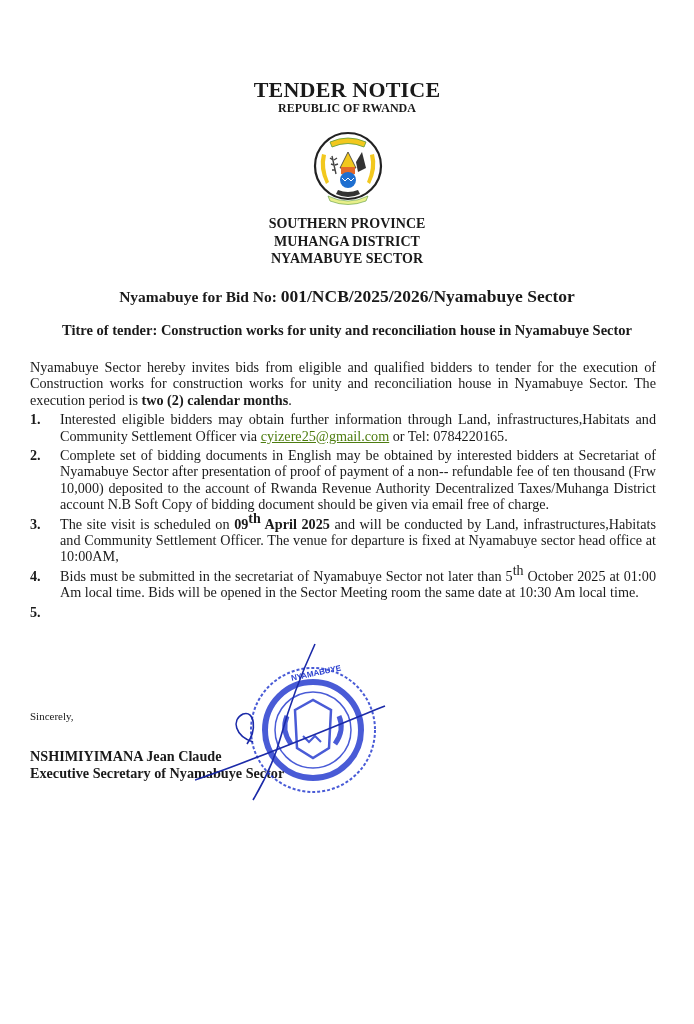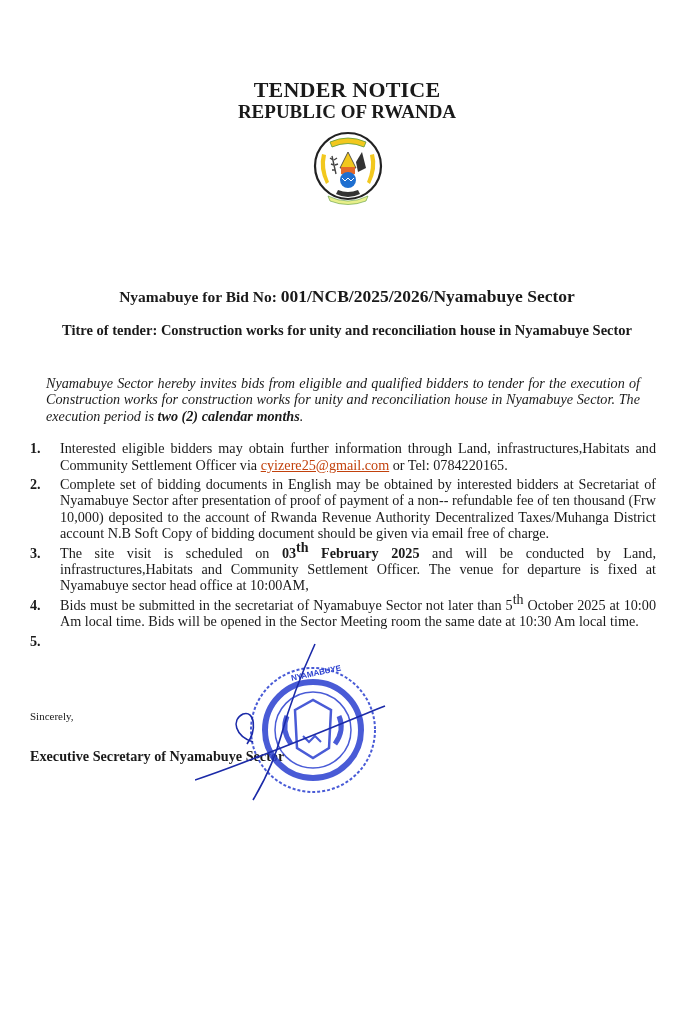--- a/index.html
+++ b/index.html
@@ -4,35 +4,35 @@
   <style>
     html, body { margin: 0; padding: 0; background: #ffffff; }
     body {
       width: 694px; height: 1024px; position: relative; overflow: hidden;
       font-family: "Liberation Serif", "DejaVu Serif", serif;
       color: #1a1a1a;
     }
     .page { position: absolute; left: 0; top: 0; width: 694px; height: 920px; }
     .center { position: absolute; left: 0; width: 694px; text-align: center; font-weight: bold; }
     .title { top: 77px; font-size: 22px; letter-spacing: 0.2px; }
-    .republic { top: 101px; font-size: 19px; }
+    .republic { top: 101px; font-size: 12px; }
     .emblem { position: absolute; left: 300px; top: 128px; width: 96px; height: 80px; }
     .prov { top: 215px; font-size: 14px; line-height: 17.5px; }
     .bidno { top: 286px; font-size: 15.5px; }
     .bidno .num { font-size: 17.5px; }
     .tendertitle { top: 322px; font-size: 14.5px; line-height: 16.5px; padding: 0 60px; box-sizing: border-box; }
     .body-text {
       position: absolute; left: 30px; width: 626px; top: 359px;
       font-size: 14.2px; line-height: 16.4px; text-align: justify;
     }
-    .body-text p { margin: 16px; font-style: italic; }
+    .body-text p { margin: 0; }
     ol.items { margin: 0; padding: 0; list-style: none; }
     ol.items li { position: relative; padding-left: 30px; margin-top: 3px; text-align: justify; }
     ol.items li .n { position: absolute; left: 0; top: 0; font-weight: bold; }
-    a.email { color: #c2410c; text-decoration: underline; }
+    a.email { color: #4d7c0f; text-decoration: underline; }
     sup { font-size: 14px; line-height: 0; }
     .sinc { position: absolute; left: 30px; top: 710px; font-size: 11px; }
     .signame { position: absolute; left: 30px; top: 748px; font-size: 14.2px; font-weight: bold; line-height: 17px; }
     .stamp { position: absolute; left: 195px; top: 640px; width: 200px; height: 170px; pointer-events: none; }
   </style>
 </head>
 <body>
 
 <div class="page">
 
@@ -47,20 +47,25 @@
     <path d="M32 28 L36 46 M33 32 l-3 -2 M34 37 l-3 -1 M35 42 l-3 0 M34 32 l3 -2 M35 37 l3 -1" stroke="#444" stroke-width="1.4" fill="none"></path>
     <path d="M62 24 L66 40 L58 44 L56 34 Z" fill="#333"></path>
     <path d="M40 40 L48 24 L56 40 Z" fill="#f2c81e" stroke="#333" stroke-width="0.8"></path>
     <rect x="41" y="39" width="14" height="7" fill="#e46a2a"></rect>
     <circle cx="48" cy="52" r="8" fill="#1f6fd0"></circle>
     <path d="M42 50 l3 3 l3 -3 l3 3 l3 -3" stroke="#fff" stroke-width="1" fill="none"></path>
     <path d="M36 66 Q48 72 60 66 L58 62 Q48 66 38 62 Z" fill="#333"></path>
     <path d="M28 68 Q48 78 68 68 L66 73 Q48 80 30 73 Z" fill="#e8ef8a" stroke="#5a9a3a" stroke-width="0.6"></path>
   </svg>
 
+  <div class="center prov">
+    <div>SOUTHERN PROVINCE</div>
+    <div>MUHANGA DISTRICT</div>
+    <div>NYAMABUYE SECTOR</div>
+  </div>
 
   <div class="center bidno">
     <span>Nyamabuye for Bid No: </span><span class="num">001/NCB/2025/2026/Nyamabuye Sector</span>
   </div>
 
   <div class="center tendertitle">Titre of tender: Construction works for unity and reconciliation house in Nyamabuye Sector</div>
 
   <div class="body-text">
     <p>
       <span>Nyamabuye Sector hereby invites bids from eligible and qualified bidders to tender for the execution of Construction works for construction works for unity and reconciliation house in Nyamabuye Sector. The execution period is </span><b>two (2) calendar months</b><span>.</span>
@@ -69,34 +74,35 @@
       <li>
         <span class="n">1.</span>
         <span>Interested eligible bidders may obtain further information through Land, infrastructures,Habitats and Community Settlement Officer via </span><a class="email">cyizere25@gmail.com</a><span> or Tel: 0784220165.</span>
       </li>
       <li>
         <span class="n">2.</span>
         <span>Complete set of bidding documents in English may be obtained by interested bidders at Secretariat of Nyamabuye Sector after presentation of proof of payment of a non-- refundable fee of ten thousand (Frw 10,000) deposited to the account of Rwanda Revenue Authority Decentralized Taxes/Muhanga District account  N.B Soft Copy of bidding document should be given via email free of charge.</span>
       </li>
       <li>
         <span class="n">3.</span>
-        <span>The site visit is scheduled on </span><b><span>03</span><sup>th</sup><span> February 2025</span></b><span> and will be conducted by Land, infrastructures,Habitats and Community Settlement Officer. The venue for departure is fixed at Nyamabuye sector head office at 10:00AM,</span>
+        <span>The site visit is scheduled on </span><b><span>09</span><sup>th</sup><span> April 2025</span></b><span> and will be conducted by Land, infrastructures,Habitats and Community Settlement Officer. The venue for departure is fixed at Nyamabuye sector head office at 10:00AM,</span>
       </li>
       <li>
         <span class="n">4.</span>
-        <span>Bids must be submitted in the secretariat of Nyamabuye Sector not later than 5</span><sup>th</sup><span> October 2025 at 10:00 Am local time. Bids will be opened in the Sector Meeting room the same date at 10:30 Am local time.</span>
+        <span>Bids must be submitted in the secretariat of Nyamabuye Sector not later than 5</span><sup>th</sup><span> October 2025 at 01:00 Am local time. Bids will be opened in the Sector Meeting room the same date at 10:30 Am local time.</span>
       </li>
       <li>
         <span class="n">5.</span>
       </li>
     </ol>
   </div>
 
   <div class="sinc">Sincerely,</div>
   <div class="signame">
+    <div>NSHIMIYIMANA Jean Claude</div>
     <div>Executive Secretary of Nyamabuye Sector</div>
   </div>
 
   <svg class="stamp" viewBox="0 0 200 170">
     <g fill="none" stroke="#2a3fd0" opacity="0.85">
       <circle cx="118" cy="90" r="62" stroke-width="2" stroke-dasharray="3 2"></circle>
       <circle cx="118" cy="90" r="48" stroke-width="6"></circle>
       <circle cx="118" cy="90" r="38" stroke-width="1.5"></circle>
       <path d="M100 70 L118 60 L136 70 L134 108 L118 118 L102 108 Z" stroke-width="2.5"></path>
       <path d="M92 76 q-6 14 4 28 M144 76 q6 14 -4 28" stroke-width="5"></path>

